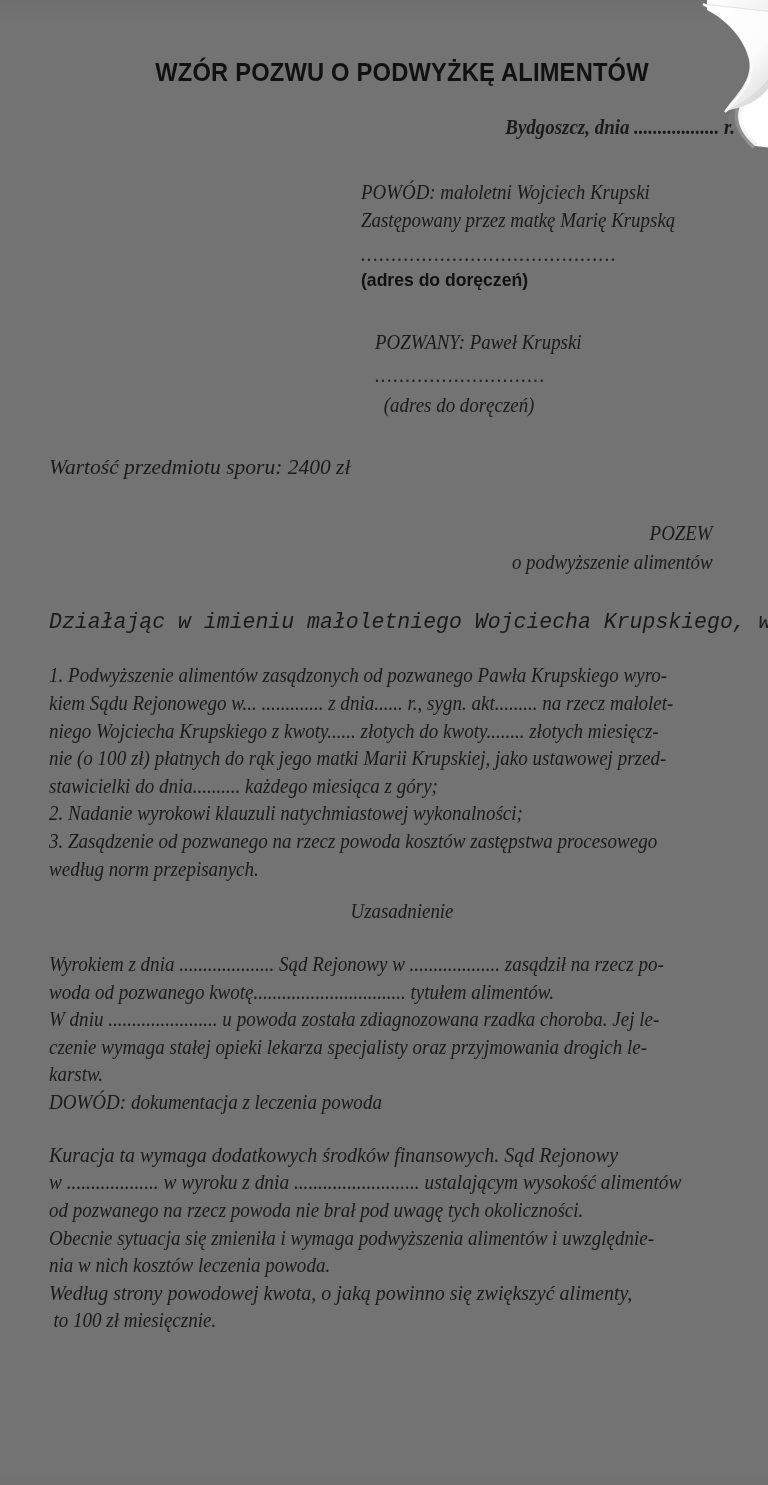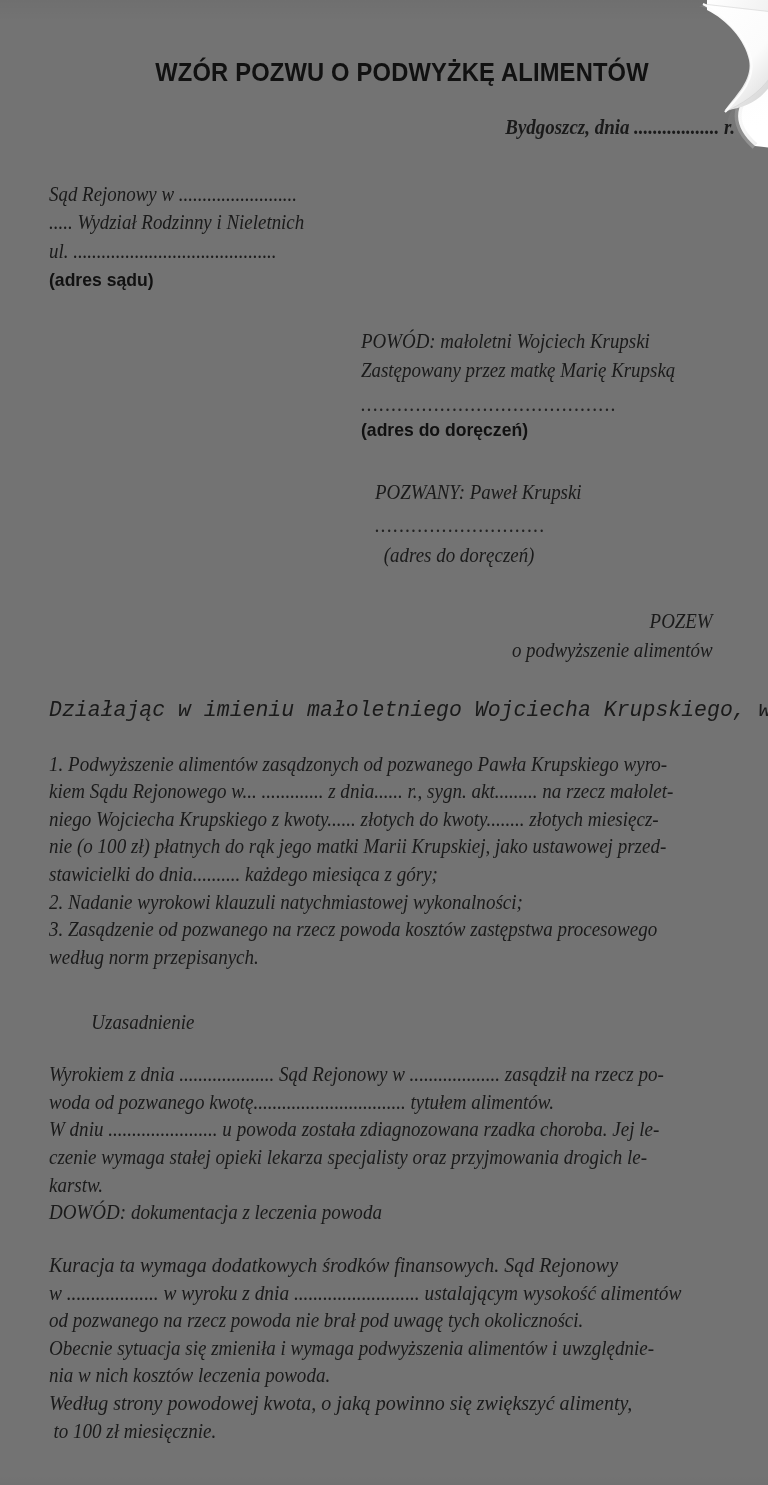--- a/index.html
+++ b/index.html
@@ -144,22 +144,22 @@
   .pozew-head .it {
     display: block;
     transform-origin: 50% 50%;
   }
   .pozew-head .sub { margin-top: 1px; }
 
   .intro { margin-top: 31px; font-family: Liberation Mono, monospace; }
 
   .claims { margin-top: 26px; }
   .justif-head {
-    margin-top: 36px;
-    text-align: left;
+    margin-top: 14px;
+    text-align: center;
   }
   .justif-head .it {
     transform-origin: 50% 50%;
     display: block;
   }
 
   .para { margin-top: 25px; }
 
   
   .lines .ln {
@@ -230,44 +230,41 @@
   </svg>
 
   <div class="content">
 
     <h1 class="doc-title">WZÓR POZWU O PODWYŻKĘ ALIMENTÓW</h1>
 
     <div class="date-line">
       <span class="it">Bydgoszcz, dnia .................. r.</span>
     </div>
 
-    <div class="court-block">
-      <span class="it">Sąd Rejonowy w .........................</span>
-      <span class="it">..... Wydział Rodzinny i Nieletnich</span>
-      <span class="it">ul. ...........................................</span>
-      <span class="bold-sans">(adres sądu)</span>
-    </div>
 
     <div class="parties">
 
       <div class="plaintiff">
         <span class="it">POWÓD: małoletni Wojciech Krupski</span>
         <span class="it">Zastępowany przez matkę Marię Krupską</span>
         <span class="dots-line">..........................................</span>
         <span class="bold-sans">(adres do doręczeń)</span>
       </div>
 
       <div class="defendant">
         <span class="it">POZWANY: Paweł Krupski</span>
         <span class="dots-line">............................</span>
         <span class="it addr">(adres do doręczeń)</span>
       </div>
 
     </div>
 
+    <div class="dispute-value">
+      <span class="it">Wartość przedmiotu sporu: 2400 zł</span>
+    </div>
 
     <div class="pozew-head">
       <span class="it">POZEW</span>
       <span class="it sub">o podwyższenie alimentów</span>
     </div>
 
     <div class="intro">
       <span class="it">Działając w imieniu małoletniego Wojciecha Krupskiego, wnoszę o:</span>
     </div>
 

